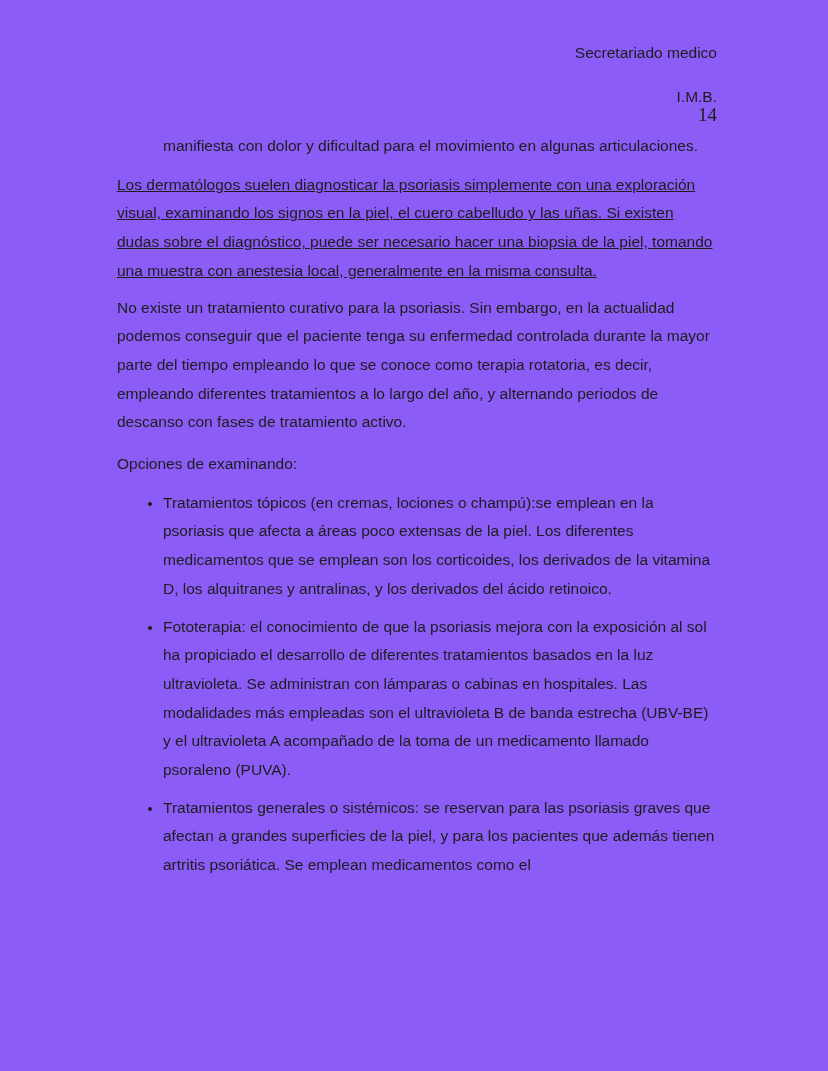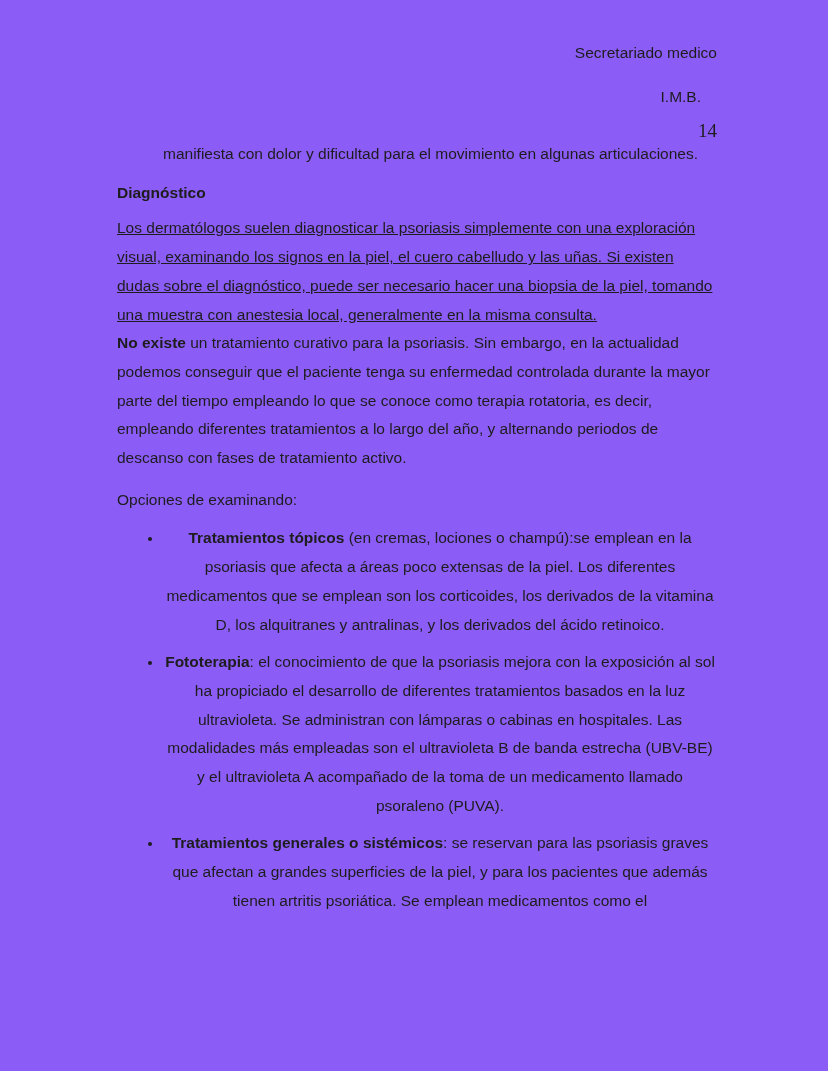--- a/index.html
+++ b/index.html
@@ -20,32 +20,32 @@
     overflow: hidden;
   }
   .doc-header {
     text-align: right;
   }
   .header-course {
     margin: 0 0 27px 0;
     line-height: 17px;
   }
   .header-initials {
-    margin: 16px;
+    margin: 0;
     line-height: 18px;
   }
   .header-pagenum {
     margin: 0;
     font-family: "Liberation Serif", "DejaVu Serif", serif;
     font-size: 19px;
     line-height: 18px;
   }
   .para {
     line-height: 28.7px;
-    margin: 0 0 10px 0;
+    margin: 8px 0 10px 0;
   }
   .para-indent {
     margin-left: 46px;
   }
   .heading {
     font-weight: bold;
     font-size: 15.5px;
     line-height: 28.7px;
     margin: 0 0 7px 0;
   }
@@ -53,27 +53,26 @@
     margin: 0;
   }
   .para-no-gap {
     margin-bottom: 0;
     text-decoration: underline;
   }
   .para-intro {
     margin-bottom: 13px;
   }
   .bold {
-    font-weight: bold;
+    font-weight: normal;
   }
   ul.options-list {
     margin: 0;
     padding: 0 0 0 46px;
     list-style: disc outside;
-    text-align: center;
   }
   ul.options-list li {
     line-height: 28.7px;
     margin: 0 0 9px 0;
   }
   ul.options-list li::marker {
     font-size: 13px;
   }
 </style>
 </head>
@@ -84,21 +83,20 @@
   <div class="doc-header">
     <p class="header-course">Secretariado medico</p>
     <p class="header-initials">I.M.B.</p>
     <p class="header-pagenum">14</p>
   </div>
 
   <div class="doc-body">
 
     <p class="para para-indent">manifiesta con dolor y dificultad para el movimiento en algunas articulaciones.</p>
 
-    <h3 class="heading">Diagnóstico</h3>
 
     <p class="para para-no-gap">Los dermatólogos suelen diagnosticar la psoriasis simplemente con una exploración visual, examinando los signos en la piel, el cuero cabelludo y las uñas. Si existen dudas sobre el diagnóstico, puede ser necesario hacer una biopsia de la piel, tomando una muestra con anestesia local, generalmente en la misma consulta.</p>
 
 
     <p class="para para-intro"><span class="bold">No existe</span><span> un tratamiento curativo para la psoriasis. Sin embargo, en la actualidad podemos conseguir que el paciente tenga su enfermedad controlada durante la mayor parte del tiempo empleando lo que se conoce como terapia rotatoria, es decir, empleando diferentes tratamientos a lo largo del año, y alternando periodos de descanso con fases de tratamiento activo.</span></p>
 
     <p class="para">Opciones de examinando:</p>
 
     <ul class="options-list">
       <li><span class="bold">Tratamientos tópicos</span><span> (en cremas, lociones o champú):se emplean en la psoriasis que afecta a áreas poco extensas de la piel. Los diferentes medicamentos que se emplean son los corticoides, los derivados de la vitamina D, los alquitranes y antralinas, y los derivados del ácido retinoico.</span></li>

